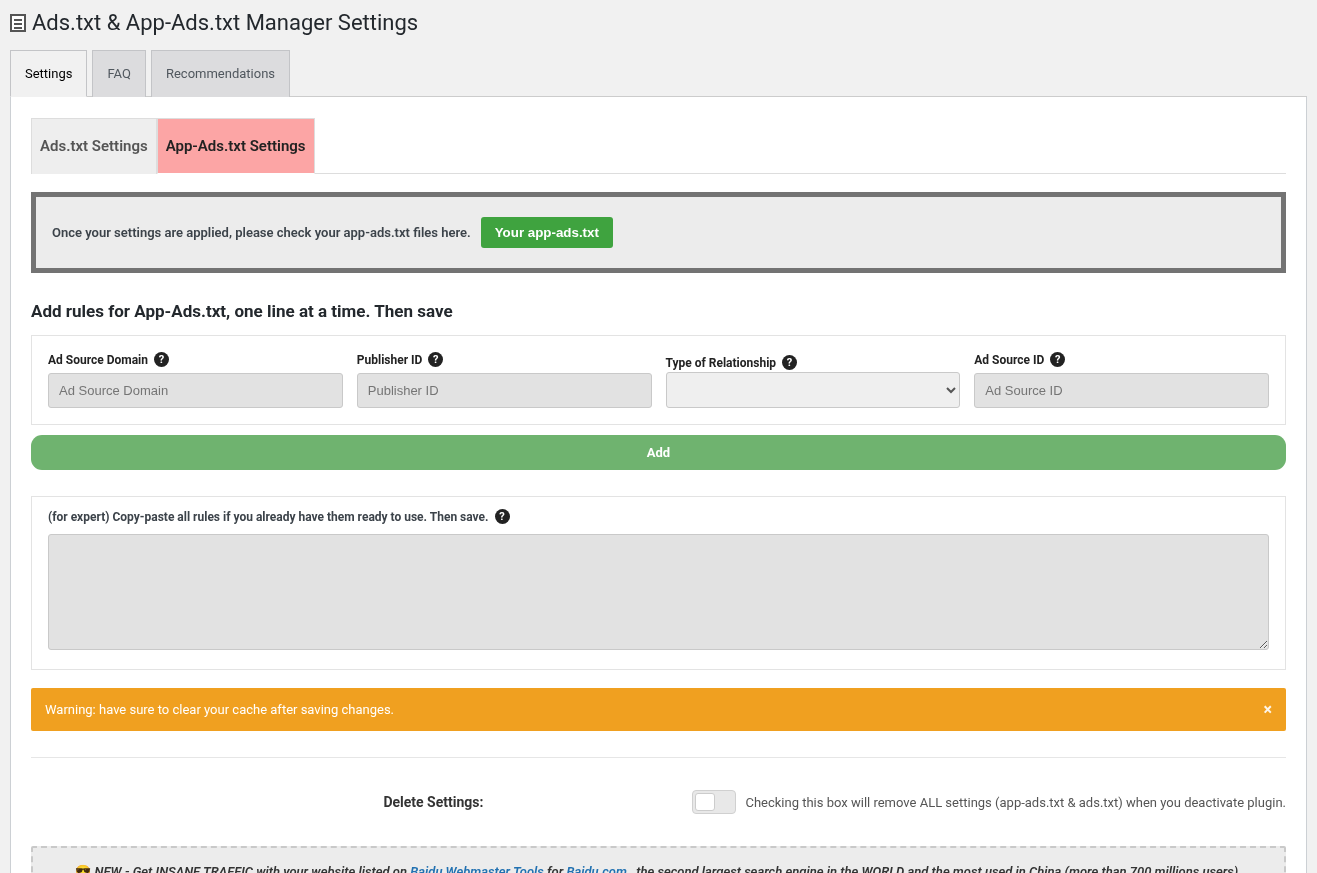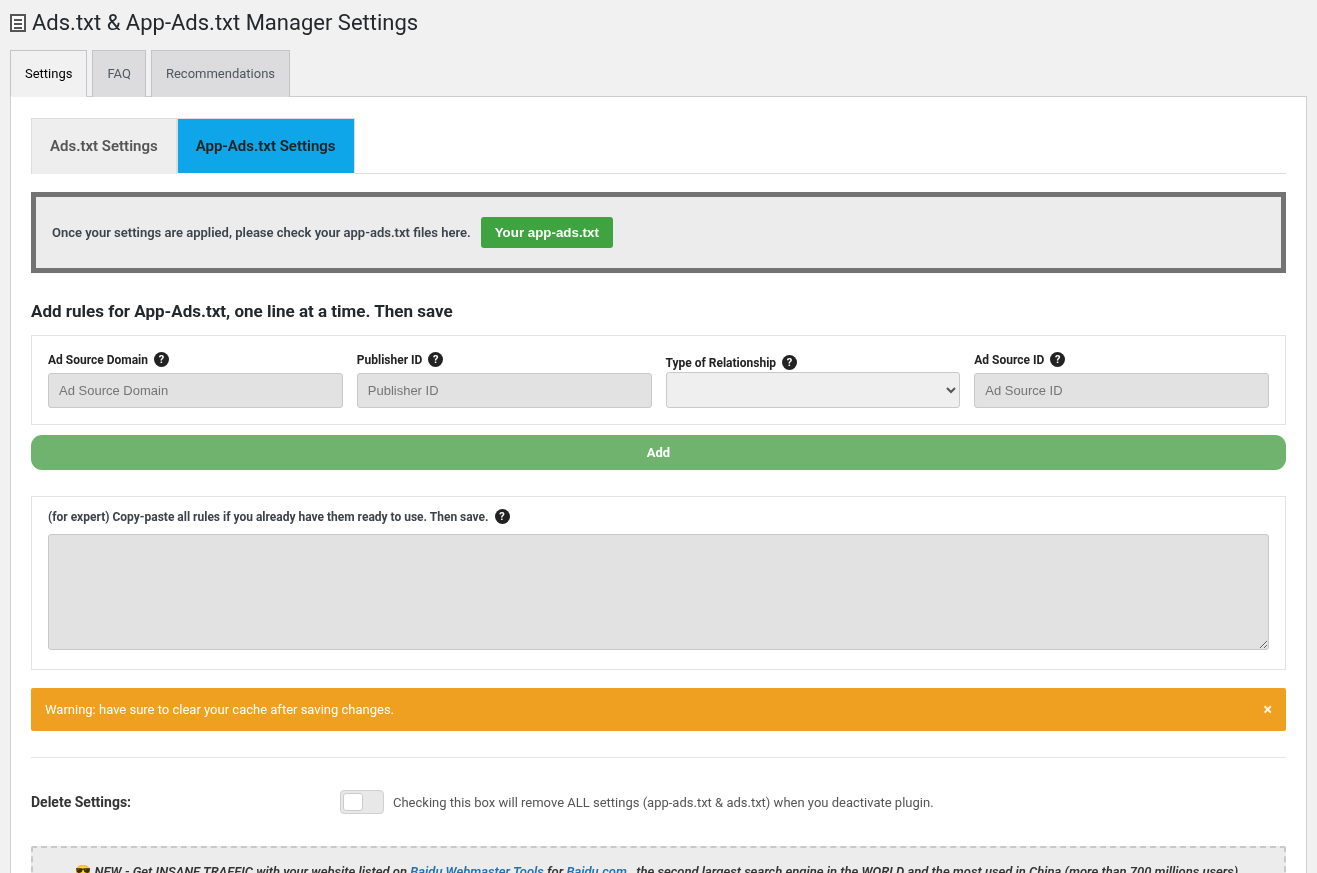--- a/index.html
+++ b/index.html
@@ -54,29 +54,29 @@
     border:1px solid #ccd0d4;
     border-top:none;
     padding:20px;
   }
 
   
   .sub-tabs { display:flex; border-bottom:1px solid #ddd; margin-bottom:18px;}
   .sub-tab {
     border:1px solid #ddd;
     border-bottom:none;
-    padding:18px 18px;
+    padding:18px 8px;
     font-size:15px;
     font-weight:600;
     color:#555;
     background:#eee;
     cursor:pointer;
     position:relative; top:1px;
   }
-  .sub-tab.active { background:#0ea5e9; border-bottom:1px solid #fff; color:#222;}
+  .sub-tab.active { background:#fca5a5; border-bottom:1px solid #fff; color:#222;}
 
   .check-box-bar {
     background:#ececec;
     padding:20px 16px;
     display:flex; align-items:center; gap:10px;
     font-weight:600; font-size:13px;
     border:5px solid #737373;
   }
   .btn-green {
     background:#3fa33f;
@@ -135,21 +135,21 @@
     background:#f0a020;
     color:#fff;
     padding:12px 14px;
     display:flex; justify-content:space-between; align-items:center;
     border-radius:2px;
   }
   .warning-close { cursor:pointer; font-weight:700; font-size:16px; opacity:.9;}
 
   hr.sep { border:none; border-top:1px solid #e6e6e6; margin:26px 0; }
 
-  .delete-row { display:flex; align-items:center; gap:9px; padding:6px 0 4px 0;}
+  .delete-row { display:flex; align-items:center; gap:9px; padding:6px 0 4px 0;justify-content:flex-end;}
   .delete-label { font-weight:700; font-size:14px; color:#333; width:300px;}
   .switch {
     width:44px;height:24px;border-radius:4px;background:#e8e8e8;border:1px solid #d0d0d0;
     position:relative; cursor:pointer;
   }
   .switch .knob {
     position:absolute;left:2px;top:2px;width:20px;height:18px;background:#fff;border:1px solid #ccc;border-radius:3px;
   }
   .delete-help { color:#555; font-size:13px;}
 

